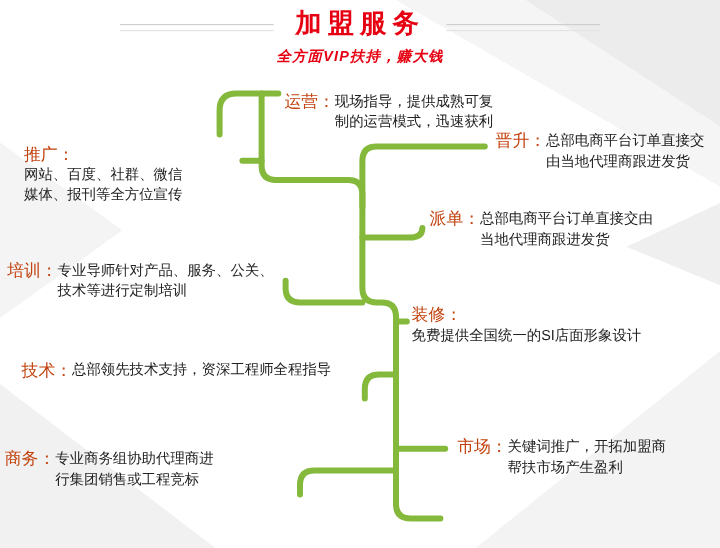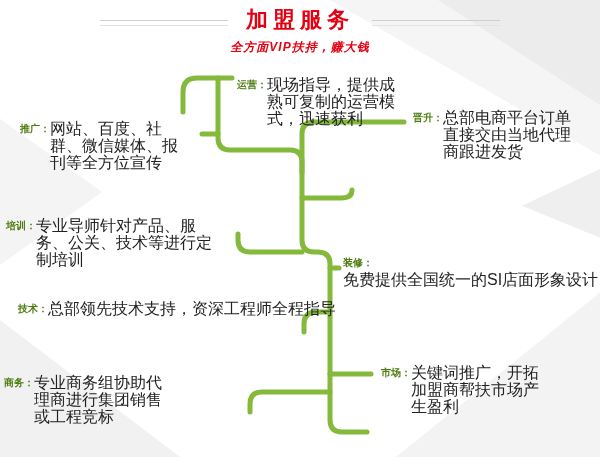--- a/index.html
+++ b/index.html
@@ -29,26 +29,26 @@
   }
   .subtitle{
     margin-top:5px;color:#e60012;font-size:12px;font-weight:bold;font-style:italic;letter-spacing:1px;
   }
 
   
   svg.vine{position:absolute;left:0;top:0;z-index:1;}
 
   
   .item{position:absolute;display:flex;align-items:flex-start;z-index:2;}
-  .item .label{color:#4d7c0f;font-weight:bold;font-size:10px;line-height:17px;white-space:nowrap;}
-  .item .desc{color:#222222;font-size:16px;line-height:17px;}
+  .item .label{color:#c2410c;font-weight:normal;font-size:14px;line-height:17px;white-space:nowrap;}
+  .item .desc{color:#222222;font-size:12px;line-height:17px;}
 
   .it-yunying{left:237px;top:76px;}   .it-yunying  .desc{width:138px;}
   .it-jinsheng{left:413px;top:109px;} .it-jinsheng .desc{width:138px;}
-  .it-tuiguang{left:20px;top:120px;}  .it-tuiguang .desc{width:138px;}
+  .it-tuiguang{left:20px;top:120px;flex-direction:column;}  .it-tuiguang .desc{width:138px;}
   .it-paidan{left:358px;top:174px;}   .it-paidan   .desc{width:150px;}
   .it-peixun{left:6px;top:217px;}     .it-peixun   .desc{width:185px;font-family:Liberation Serif, serif;}
   .it-zhuangxiu{left:343px;top:254px;flex-direction:column;}.it-zhuangxiu .desc{white-space:nowrap;}
   .it-jishu{left:18px;top:300px;}     .it-jishu    .desc{white-space:nowrap;}
   .it-shichang{left:381px;top:364px;justify-content:flex-end;} .it-shichang .desc{width:138px;}
   .it-shangwu{left:4px;top:374px;}    .it-shangwu  .desc{width:138px;}
 </style>
 </head>
 <body>
 
@@ -93,20 +93,24 @@
   <div class="item it-jinsheng">
     <span class="label">晋升：</span>
     <span class="desc">总部电商平台订单直接交由当地代理商跟进发货</span>
   </div>
 
   <div class="item it-tuiguang">
     <span class="label">推广：</span>
     <span class="desc">网站、百度、社群、微信媒体、报刊等全方位宣传</span>
   </div>
 
+  <div class="item it-paidan">
+    <span class="label">派单：</span>
+    <span class="desc">总部电商平台订单直接交由当地代理商跟进发货</span>
+  </div>
 
   <div class="item it-peixun">
     <span class="label">培训：</span>
     <span class="desc">专业导师针对产品、服务、公关、技术等进行定制培训</span>
   </div>
 
   <div class="item it-zhuangxiu">
     <span class="label">装修：</span>
     <span class="desc">免费提供全国统一的SI店面形象设计</span>
   </div>

